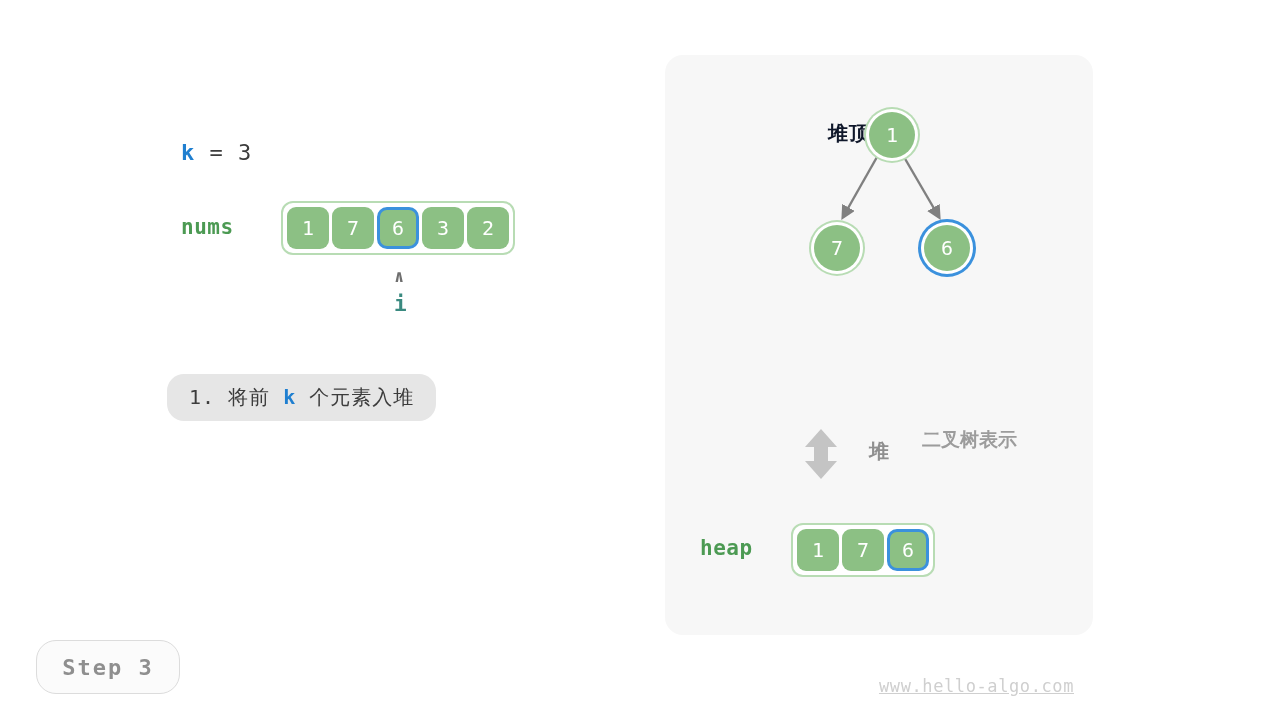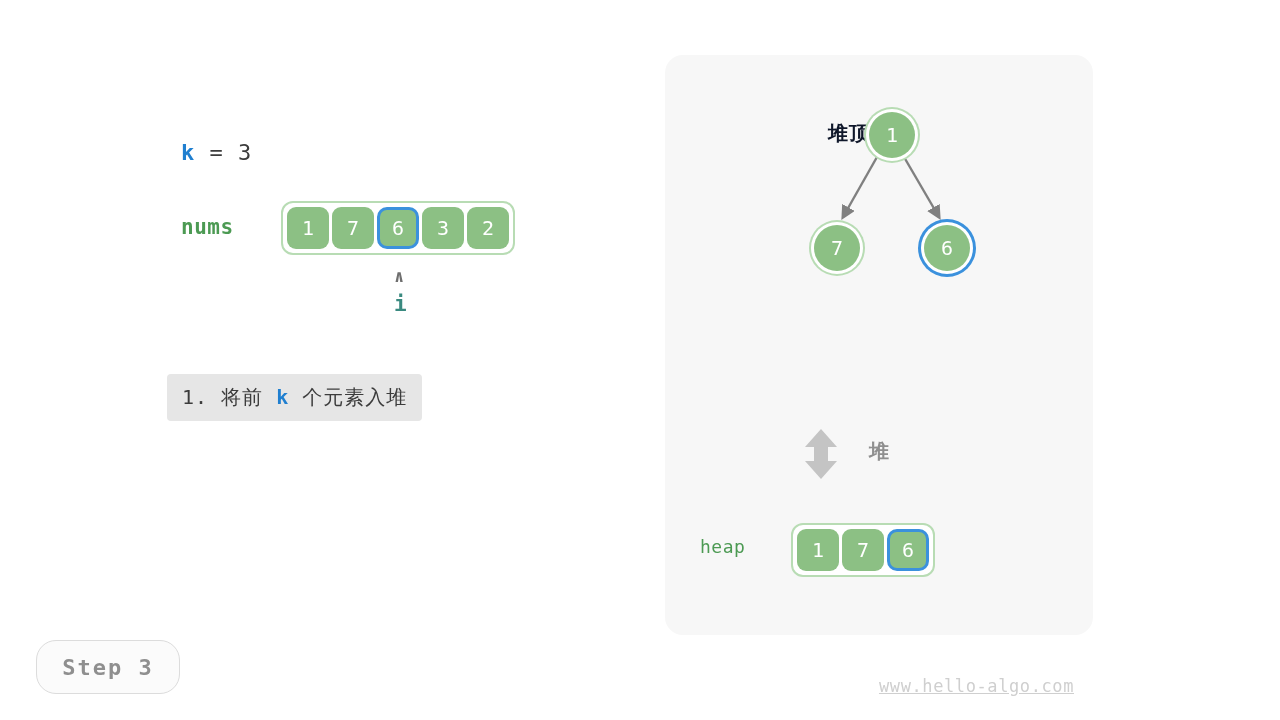--- a/index.html
+++ b/index.html
@@ -100,22 +100,22 @@
     font-size: 21px;
     font-weight: bold;
   }
 
   
   .caption {
     position: absolute;
     left: 167px;
     top: 374px;
     background: #e6e6e6;
-    border-radius: 4px;
-    padding: 10px 15px;
+    border-radius: 17px;
+    padding: 10px 22px;
     font-size: 20px;
     color: #3c3c3c;
     letter-spacing: 1px;
     white-space: nowrap;
     font-family: "DejaVu Sans Mono", "Liberation Mono", monospace;
   }
   .caption .hl { color: #1f7fd0; font-weight: bold; }
 
   
   .step-badge {
@@ -223,22 +223,22 @@
     font-size: 19px;
     font-weight: bold;
     line-height: 44px;
     font-family: "DejaVu Sans", "Liberation Sans", sans-serif;
   }
 
   .heap-label {
     position: absolute;
     left: 700px;
     top: 536px;
-    font-size: 18px;
-    font-weight: normal;
+    font-size: 21px;
+    font-weight: bold;
     color: #4c9a53;
     letter-spacing: 0.5px;
   }
 </style>
 </head>
 <body>
 
 <div class="stage">
 
   <div class="panel"></div>
@@ -280,20 +280,21 @@
 
   <div class="node" id="node-root">1</div>
   <div class="node" id="node-left">7</div>
   <div class="node sel" id="node-right">6</div>
 
   <svg class="arrow-updown" viewBox="0 0 44 54">
     <polygon points="22,2 38,20 29,20 29,34 38,34 22,52 6,34 15,34 15,20 6,20" fill="#c4c4c4"></polygon>
   </svg>
   <div class="heap-word">堆</div>
   <div class="rep-lines">
+    <div>二叉树表示</div>
   </div>
 
   <div class="heap-label">heap</div>
   <div class="array" id="heap-array">
     <div class="cell">1</div>
     <div class="cell">7</div>
     <div class="cell sel">6</div>
   </div>
 
   <div class="step-badge">Step 3</div>

